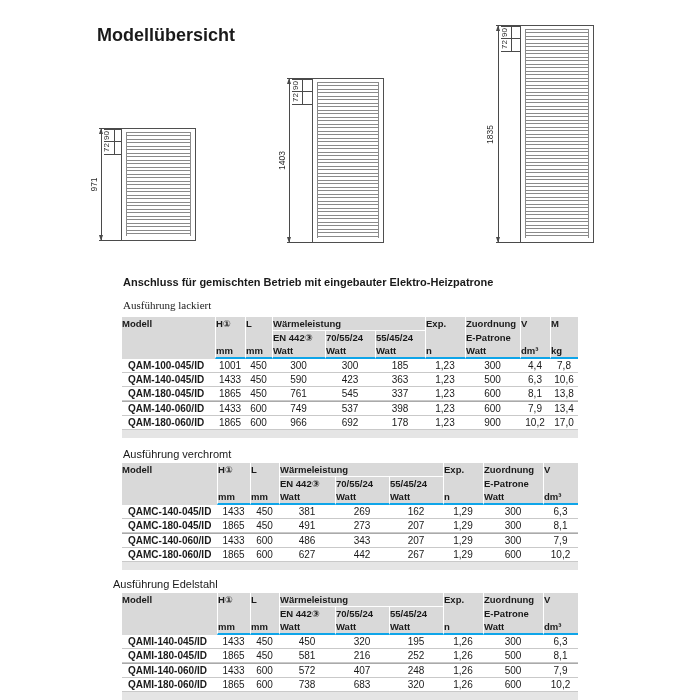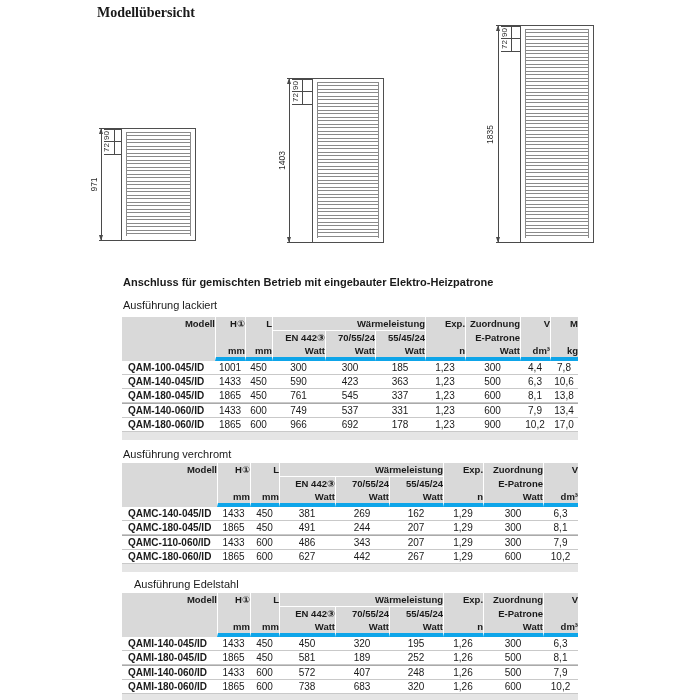--- a/index.html
+++ b/index.html
@@ -1,21 +1,21 @@
 <!DOCTYPE html>
 <html style="--header-bg: #d9d9d9; --band: #e5e5e5; --row-line: #c9c9c9; --group-line: #aaaaaa; --line: #4a4a4a; --tube: #8a8a8a;"><head>
 <meta charset="utf-8">
 <style>
   html,body{margin:0;padding:0;background:#fff;}
   #page{
     position:relative;width:700px;height:700px;background:#fff;overflow:hidden;
     font-family:"Liberation Sans","DejaVu Sans",sans-serif;color:#1a1a1a;
   }
   
-  #title{position:absolute;left:97px;top:5px;font-size:14px;font-weight:bold;line-height:15px;font-family:Liberation Serif, serif;}
+  #title{position:absolute;left:97px;top:28px;font-size:18px;font-weight:bold;line-height:15px;}
   .section-heading{position:absolute;left:123px;top:276px;font-size:11px;font-weight:bold;line-height:13px;text-align:right;}
   .sub-heading{position:absolute;font-size:11px;font-weight:normal;line-height:13px;}
   
   .dline{position:absolute;background:var(--line,#4a4a4a);}
   .vline{width:1px;}
   .hline{height:1px;}
   .arr{position:absolute;width:0;height:0;border-left:2.5px solid transparent;border-right:2.5px solid transparent;}
   .arr.up{border-bottom:6px solid var(--line,#4a4a4a);}
   .arr.dn{border-top:6px solid var(--line,#4a4a4a);}
   .vlabel{position:absolute;transform:rotate(-90deg);font-size:8px;line-height:9px;white-space:nowrap;color:#2b2b2b;}
@@ -23,26 +23,26 @@
   .radbox{position:absolute;border:1px solid #4f4f4f;background:#fff;box-sizing:border-box;}
   .tubes{position:absolute;left:4px;right:4px;top:3px;bottom:4px;
     border-left:1px solid var(--tube,#8a8a8a);border-right:1px solid var(--tube,#8a8a8a);
     background:repeating-linear-gradient(to bottom,
       var(--tube,#8a8a8a) 0 1px, transparent 1px 3px,
       var(--tube,#8a8a8a) 3px 4px, transparent 4px 7px);}
   
   .tbl-wrap{position:absolute;left:122px;width:456px;}
   table{border-collapse:separate;border-spacing:0;table-layout:fixed;width:456px;}
   th{background:var(--header-bg,#d9d9d9);font-weight:bold;font-size:9.5px;line-height:12px;
-     padding:1px 0 0;vertical-align:top;text-align:right;border-left:1px solid #fff;
+     padding:1px 0 0;vertical-align:top;text-align:left;border-left:1px solid #fff;
      overflow:hidden;white-space:nowrap;}
   thead tr{height:13px;}
   thead tr:first-child th:first-child{border-left:none;}
   th.waerme{border-bottom:1px solid #fff;}
-  thead tr.units th{border-bottom:4px solid #0ea5e9;}
+  thead tr.units th{border-bottom:2px solid #0ea5e9;}
   td{font-size:10px;line-height:10px;padding:2px 0 1px;text-align:center;
      border-bottom:1px solid var(--row-line,#c9c9c9);white-space:nowrap;overflow:hidden;}
   td.model{text-align:left;padding-left:6px;font-weight:bold;}
   tr.group-sep td{border-top:1px solid var(--group-line,#aaaaaa);}
   td.band{height:8px;padding:0;background:var(--band,#e5e5e5);border-bottom:none;}
 </style>
 </head>
 <body>
 
 <div id="page">
@@ -98,21 +98,21 @@
     <div class="dline hline" style="left:501px;top:51px;width:19px;"></div>
     <span class="vlabel" style="left:500px;top:28px;">90</span>
     <span class="vlabel" style="left:500px;top:40px;">72</span>
     <div class="radbox" style="left:520px;top:25px;width:74px;height:218px;">
       <div class="tubes"></div>
     </div>
   </div>
 
   <div class="section-heading">Anschluss für gemischten Betrieb mit eingebauter Elektro-Heizpatrone</div>
 
-  <div class="sub-heading" style="left:123px;top:299px;">Ausführung lackiert</div>
+  <div class="sub-heading" style="left:123px;top:299px;font-family:Liberation Serif, serif;">Ausführung lackiert</div>
   <div class="tbl-wrap" style="top:317px;">
     <table>
       <colgroup>
         <col style="width:93px">
           <col style="width:30px">
           <col style="width:27px">
         <col style="width:53px">
           <col style="width:50px">
           <col style="width:50px">
         <col style="width:40px">
@@ -185,21 +185,21 @@
             <td>600</td>
             <td>8,1</td>
             <td>13,8</td>
           </tr>
           <tr class="group-sep">
             <td class="model">QAM-140-060/ID</td>
             <td>1433</td>
             <td>600</td>
             <td>749</td>
             <td>537</td>
-            <td>331</td>
+            <td>398</td>
             <td>1,23</td>
             <td>600</td>
             <td>7,9</td>
             <td>13,4</td>
           </tr>
           <tr>
             <td class="model">QAM-180-060/ID</td>
             <td>1865</td>
             <td>600</td>
             <td>966</td>
@@ -268,28 +268,28 @@
             <td>162</td>
             <td>1,29</td>
             <td>300</td>
             <td>6,3</td>
           </tr>
           <tr>
             <td class="model">QAMC-180-045/ID</td>
             <td>1865</td>
             <td>450</td>
             <td>491</td>
-            <td>244</td>
+            <td>273</td>
             <td>207</td>
             <td>1,29</td>
             <td>300</td>
             <td>8,1</td>
           </tr>
           <tr class="group-sep">
-            <td class="model">QAMC-110-060/ID</td>
+            <td class="model">QAMC-140-060/ID</td>
             <td>1433</td>
             <td>600</td>
             <td>486</td>
             <td>343</td>
             <td>207</td>
             <td>1,29</td>
             <td>300</td>
             <td>7,9</td>
           </tr>
           <tr>
@@ -303,21 +303,21 @@
             <td>600</td>
             <td>10,2</td>
           </tr>
           <tr>
             <td class="band" colspan="9"></td>
           </tr>
         </tbody>
     </table>
   </div>
 
-  <div class="sub-heading" style="left:134px;top:578px;">Ausführung Edelstahl</div>
+  <div class="sub-heading" style="left:113px;top:578px;">Ausführung Edelstahl</div>
   <div class="tbl-wrap" style="top:593px;">
     <table>
       <colgroup>
         <col style="width:95px">
           <col style="width:33px">
           <col style="width:29px">
         <col style="width:56px">
           <col style="width:54px">
           <col style="width:54px">
         <col style="width:40px">
@@ -361,21 +361,21 @@
             <td>195</td>
             <td>1,26</td>
             <td>300</td>
             <td>6,3</td>
           </tr>
           <tr>
             <td class="model">QAMI-180-045/ID</td>
             <td>1865</td>
             <td>450</td>
             <td>581</td>
-            <td>189</td>
+            <td>216</td>
             <td>252</td>
             <td>1,26</td>
             <td>500</td>
             <td>8,1</td>
           </tr>
           <tr class="group-sep">
             <td class="model">QAMI-140-060/ID</td>
             <td>1433</td>
             <td>600</td>
             <td>572</td>

